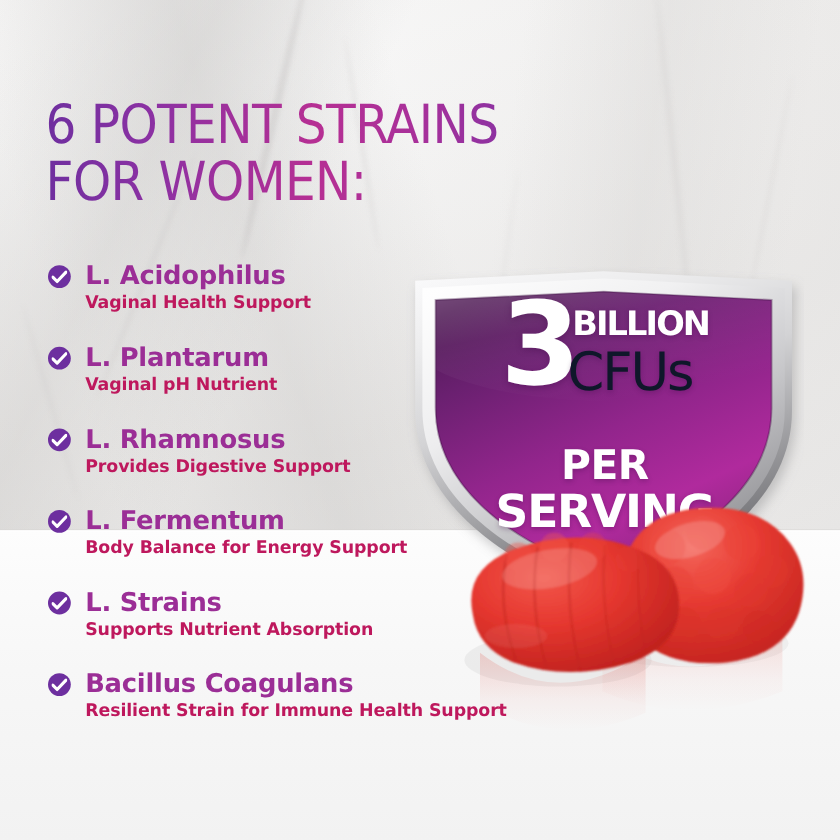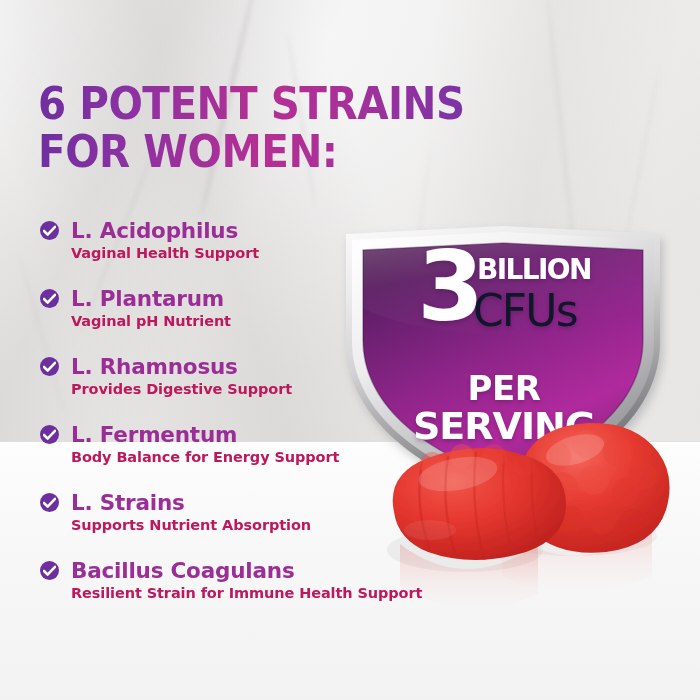--- a/index.html
+++ b/index.html
@@ -37,21 +37,21 @@
     box-shadow:inset 0 1px 0 rgba(255,255,255,.95);
   }
   .counter-edge{
     position:absolute;left:0;right:0;top:441px;height:2px;
     background:linear-gradient(180deg, rgba(205,203,201,.55), rgba(255,255,255,.9));
   }
 
   
   .headline{
     position:absolute;left:38px;top:50px;width:500px;
-    font-size:45px;line-height:48px;font-weight:bold;
+    font-size:45px;line-height:48px;font-weight:normal;
     letter-spacing:-0.5px;
     text-transform:uppercase;
     background:linear-gradient(90deg,#6f2f9f 0%, #8c31a3 18%, #b62f93 45%, #a8309a 62%, #7b33a6 85%, #6d2f9f 100%);
     -webkit-background-clip:text;background-clip:text;
     color:transparent;-webkit-text-fill-color:transparent;
     font-family:"DejaVu Sans","Liberation Sans",sans-serif;
     font-stretch:condensed;
   }
   .headline .l2{display:block;}
 

